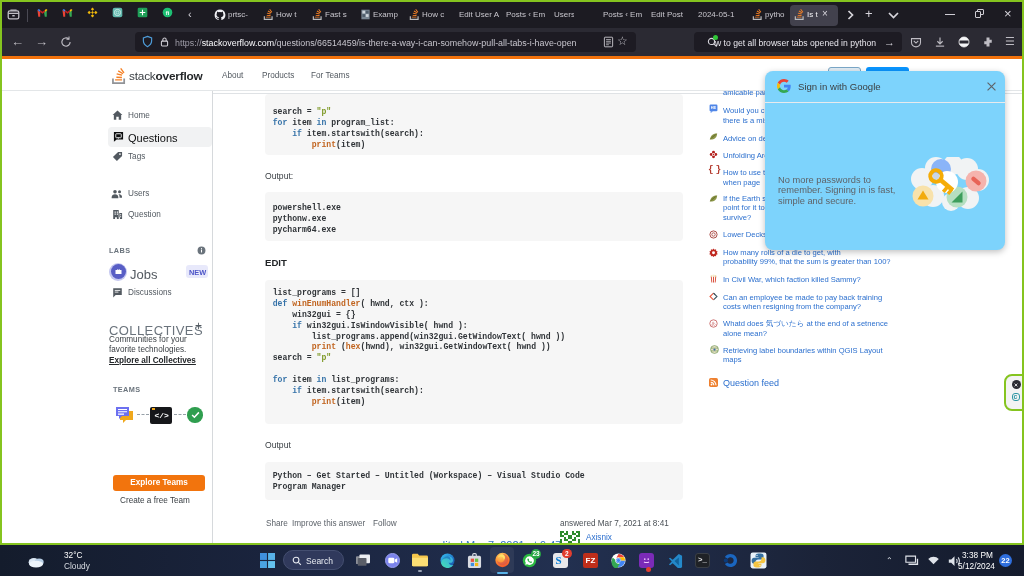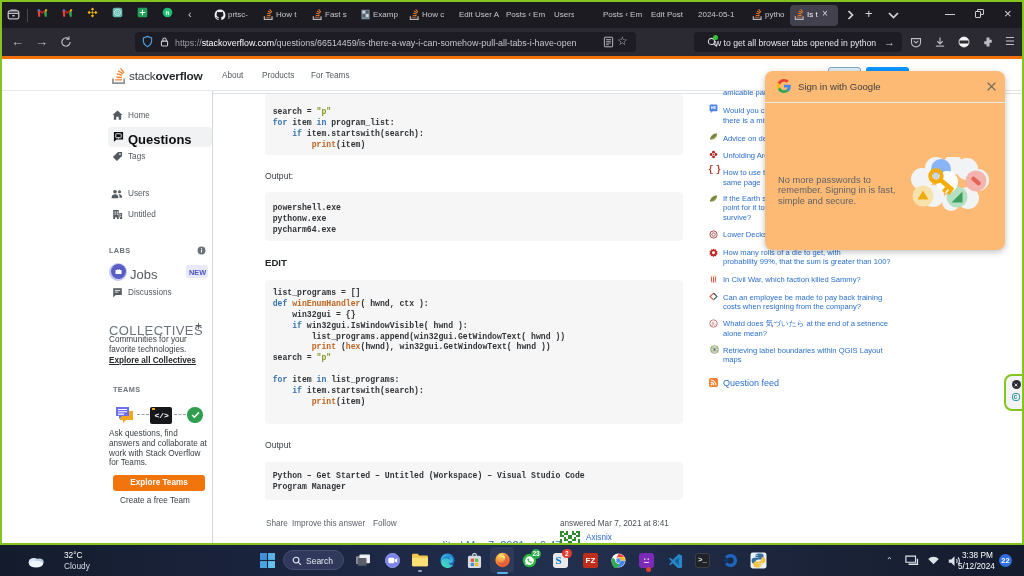--- a/index.html
+++ b/index.html
@@ -12,21 +12,21 @@
 .pin{position:absolute;top:5px;width:11px;height:11px;}
 .navico{position:absolute;color:#bfbdc4;}
 #urlbar{position:absolute;left:133px;top:3.5px;width:501px;height:20px;background:#1d1b23;border-radius:4px;}
 #qsearch{position:absolute;left:692px;top:3.5px;width:208px;height:20px;background:#1d1b23;border-radius:4px;}
 #sohead{position:absolute;left:0;top:0;width:1020px;height:35px;background:#fff;border-bottom:1px solid #e3e6e8;box-sizing:border-box;border-top:3px solid #f2720c;}
 #lsb{position:absolute;left:0;top:35px;width:211px;height:452px;background:#fff;border-right:1px solid #d6d9dc;box-sizing:border-box;}
 .code{position:absolute;left:263px;width:418px;background:#f6f6f6;border-radius:4px;font-family:"Liberation Mono",monospace;font-size:8.15px;font-weight:700;color:#2f3337;line-height:10.9px;white-space:pre;padding:0 0 0 7.7px;box-sizing:border-box;overflow:hidden;}
 .kw{color:#3572a8;}
 .st{color:#7d9824;}
 .fn{color:#c1641f;}
-#gpopup{position:absolute;left:763px;top:15px;width:240px;height:179px;background:#fdba74;border-radius:8px;box-shadow:0 2px 6px rgba(0,0,0,.25);}
+#gpopup{position:absolute;left:763px;top:15px;width:240px;height:179px;background:#7dd3fc;border-radius:8px;box-shadow:0 2px 6px rgba(0,0,0,.25);}
 #extwidget{position:absolute;left:1002px;top:318px;width:30px;height:33px;background:#f3f3f3;border:2px solid #85c41f;border-radius:8px;}
 #taskbar{position:absolute;left:0;top:545px;width:1024px;height:31px;background:linear-gradient(90deg,#141c2c 0%,#1b2540 30%,#223050 55%,#1b2338 80%,#141b2d 100%);}
 .qlink{position:absolute;color:#2b6fce;font-size:7.6px;line-height:9px;white-space:nowrap;}
 .qico{position:absolute;left:9px;width:9px;height:9px;}
 svg{display:block;}
 </style></head>
 <body>
 <div id="win">
   <div id="tabbar">
     <svg class="abs" style="left:5px;top:6px" width="13" height="13" viewBox="0 0 16 16" fill="none" stroke="#bfbdc4" stroke-width="1.6">
@@ -196,37 +196,37 @@
       <svg class="abs" style="left:110px;top:19px" width="11" height="11" viewBox="0 0 18 18" fill="#525960">
           <path d="M9 1L1 8h2v8h4v-5h4v5h4V8h2z"></path>
         </svg>
       <div class="abs" style="left:126px;top:20px;font-size:8.2px;color:#525960">Home</div>
       <div class="abs" style="left:106px;top:36px;width:104px;height:19.5px;background:#f1f2f3;border-radius:4px"></div>
       <svg class="abs" style="left:111px;top:40px" width="11" height="11" viewBox="0 0 18 18">
           <path d="M1.5 1.5h15V14H6l-4.5 3.5z" fill="#0c0d0e"></path>
           <rect x="4.5" y="4.5" width="9" height="6.5" rx="1" fill="none" stroke="#f1f2f3" stroke-width="1.5"></rect>
           <path d="M7 11l2.5 2 0-2z" fill="#f1f2f3"></path>
         </svg>
-      <div class="abs" style="left:126px;top:41px;font-size:13px;color:#0c0d0e;font-weight:700">Questions</div>
+      <div class="abs" style="left:126px;top:41px;font-size:11px;color:#0c0d0e;font-weight:400">Questions</div>
       <svg class="abs" style="left:110px;top:60px" width="11" height="11" viewBox="0 0 18 18" fill="#525960">
           <path d="M10 1.5h6.5V8L8 16.5 1.5 10z"></path>
           <circle cx="13" cy="5" r="1.4" fill="#fff"></circle>
         </svg>
       <div class="abs" style="left:126px;top:61px;font-size:8.2px;color:#525960">Tags</div>
       <svg class="abs" style="left:109px;top:97px" width="12" height="12" viewBox="0 0 18 18" fill="#525960">
           <circle cx="6" cy="5.6" r="2.7"></circle>
           <path d="M1 13.6c0-2.6 2.2-4.2 5-4.2s5 1.6 5 4.2v1.6H1z"></path>
           <circle cx="12.8" cy="5.6" r="2.3"></circle>
           <path d="M12.2 9.4c2.4 0 4.3 1.5 4.3 3.9v1.5h-3.7v-1.6c0-1.5-.6-2.8-1.6-3.7z"></path>
         </svg>
       <div class="abs" style="left:126px;top:98px;font-size:8.2px;color:#525960">Users</div>
       <svg class="abs" style="left:110px;top:118px" width="11" height="11" viewBox="0 0 18 18" fill="#525960">
           <path d="M2 16.5V1.5h9v15H8v-3.2H5v3.2zM4.2 4h2v2h-2zm3.6 0h2v2h-2zM4.2 7.5h2v2h-2zm3.6 0h2v2h-2zM12 6.5h4.5v10H13v-3.2h-1zm1.3 2h1.7v1.7h-1.7zm0 3.2h1.7v1.7h-1.7z" fill-rule="evenodd"></path>
         </svg>
-      <div class="abs" style="left:126px;top:119px;font-size:8.2px;color:#525960">Untitled</div>
+      <div class="abs" style="left:126px;top:119px;font-size:8.2px;color:#525960">Question</div>
       <div class="abs" style="left:107px;top:155px;font-size:7.3px;color:#6a737c;font-weight:700;letter-spacing:.4px">LABS</div>
       <svg class="abs" style="left:195px;top:154.5px" width="9" height="9" viewBox="0 0 16 16">
           <circle cx="8" cy="8" r="7" fill="#6a737c"></circle>
           <rect x="7.1" y="6.5" width="1.8" height="5" fill="#fff"></rect>
           <rect x="7.1" y="3.8" width="1.8" height="1.8" fill="#fff"></rect>
         </svg>
       <div class="abs" style="left:107px;top:171.5px;width:18px;height:18px;border-radius:50%;background:#c5c8f0"></div>
       <div class="abs" style="left:108.5px;top:173px;width:15px;height:15px;border-radius:50%;background:#585ec5"></div>
       <svg class="abs" style="left:111.5px;top:176px" width="9" height="9" viewBox="0 0 18 18" fill="#fff">
           <path d="M3 6h12v8H3zM6.5 6V4.5h5V6h-1.5V5h-2v1z"></path>
@@ -256,21 +256,20 @@
         </svg>
       <div class="abs" style="left:135px;top:323px;width:12px;border-top:1.4px dashed #97a0a8"></div>
       <div class="abs" style="left:148px;top:315.5px;width:22px;height:17px;background:#16171a;border-radius:2px"></div>
       <div class="abs" style="left:149.5px;top:316.5px;width:3px;height:2.5px;background:#f0a81c"></div>
       <div class="abs" style="left:152.5px;top:319.5px;font-family:'Liberation Mono',monospace;font-size:8px;font-weight:700;color:#fff">&lt;/&gt;</div>
       <div class="abs" style="left:171.5px;top:323px;width:12px;border-top:1.4px dashed #97a0a8"></div>
       <div class="abs" style="left:185px;top:316px;width:15.5px;height:15.5px;border-radius:50%;background:#2f9e4f"></div>
       <svg class="abs" style="left:188.5px;top:320px" width="9" height="8" viewBox="0 0 12 10" fill="none" stroke="#fff" stroke-width="2">
           <path d="M1.5 5l3 3 6-6.5"></path>
         </svg>
-      <div class="abs" style="left:107px;top:338px;font-size:8.2px;color:#3b4045;line-height:9.8px">Ask questions, find<br>answers and collaborate at<br>work with Stack Overflow<br>for Teams.</div>
       <div class="abs" style="left:111px;top:383.5px;width:92px;height:16.5px;background:#f2740d;border-radius:3px;color:#fff;font-size:8.2px;font-weight:700;text-align:center;line-height:16.5px">Explore Teams</div>
       <div class="abs" style="left:118px;top:405px;font-size:8.2px;color:#3b4045">Create a free Team</div>
     </div>
     <div id="main">
       <div class="code" style="top:37.5px;height:61px;padding-top:13.4px">search = <span class="st">"p"</span>
 <span class="kw">for</span> item <span class="kw">in</span> program_list:
     <span class="kw">if</span> item.startswith(search):
         <span class="fn">print</span>(item)</div>
       <div class="abs" style="left:263px;top:115px;font-size:8.6px;color:#3b4045">Output:</div>
       <div class="code" style="top:135.5px;height:49.5px;padding-top:11.6px">powershell.exe
@@ -322,21 +321,21 @@
           <circle cx="8" cy="4" r="2.6"></circle>
           <circle cx="8" cy="12" r="2.6"></circle>
           <circle cx="4" cy="8" r="2.6"></circle>
           <circle cx="12" cy="8" r="2.6"></circle>
           <circle cx="8" cy="8" r="2.2" fill="#fff"></circle>
           <circle cx="8" cy="8" r="1.2"></circle>
         </svg>
       <div class="qlink" style="left:721px;top:95px">Unfolding Around the world in</div>
       <div class="abs" style="left:706px;top:107.5px;font-family:'Liberation Mono',monospace;font-size:9.5px;font-weight:700;color:#b3392c">{ }</div>
       <div class="qlink" style="left:721px;top:112px">How to use two forms handled by the</div>
-      <div class="qlink" style="left:721px;top:121.5px">same page</div>
+      <div class="qlink" style="left:721px;top:121.5px">when page</div>
       <svg class="qico" style="left:707px;top:137.5px" viewBox="0 0 16 16">
           <path d="M1.5 13.5C2.5 6.5 7 2 14.5 2.5 14 10 9.5 14 1.5 13.5z" fill="#8c9648"></path>
           <path d="M1.5 13.5C4 9 8.5 5.5 14.5 2.5 9.5 7.5 5.5 10.5 1.5 13.5z" fill="#66702c"></path>
         </svg>
       <div class="qlink" style="left:721px;top:138px">If the Earth stopped at its farthest</div>
       <div class="qlink" style="left:721px;top:147px">point for it to orbit, would people</div>
       <div class="qlink" style="left:721px;top:156.5px">survive?</div>
       <svg class="qico" style="left:707px;top:173.5px" viewBox="0 0 16 16">
           <circle cx="8" cy="8" r="6.4" fill="none" stroke="#a33c36" stroke-width="1.6"></circle>
           <circle cx="8" cy="8" r="3" fill="none" stroke="#a33c36" stroke-width="1.4"></circle>

